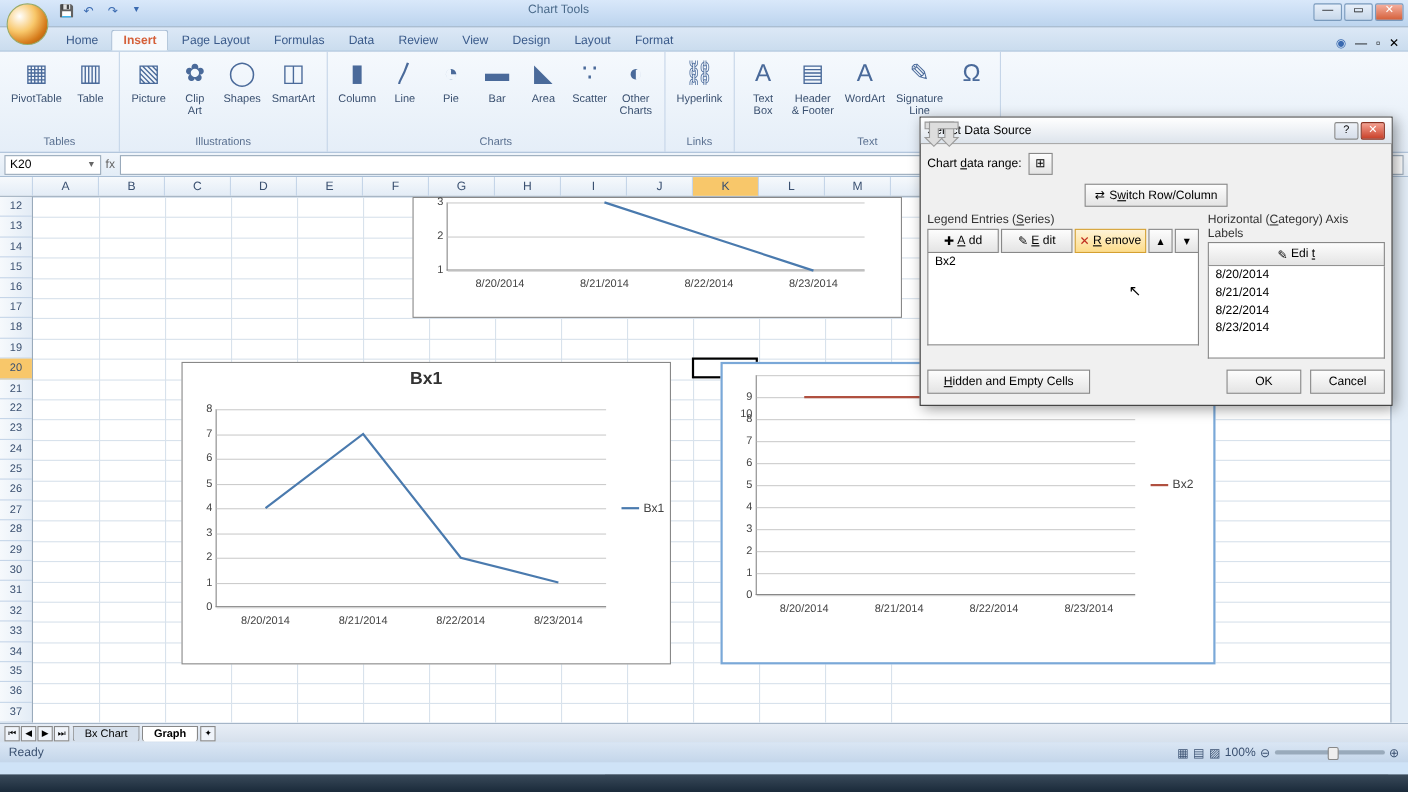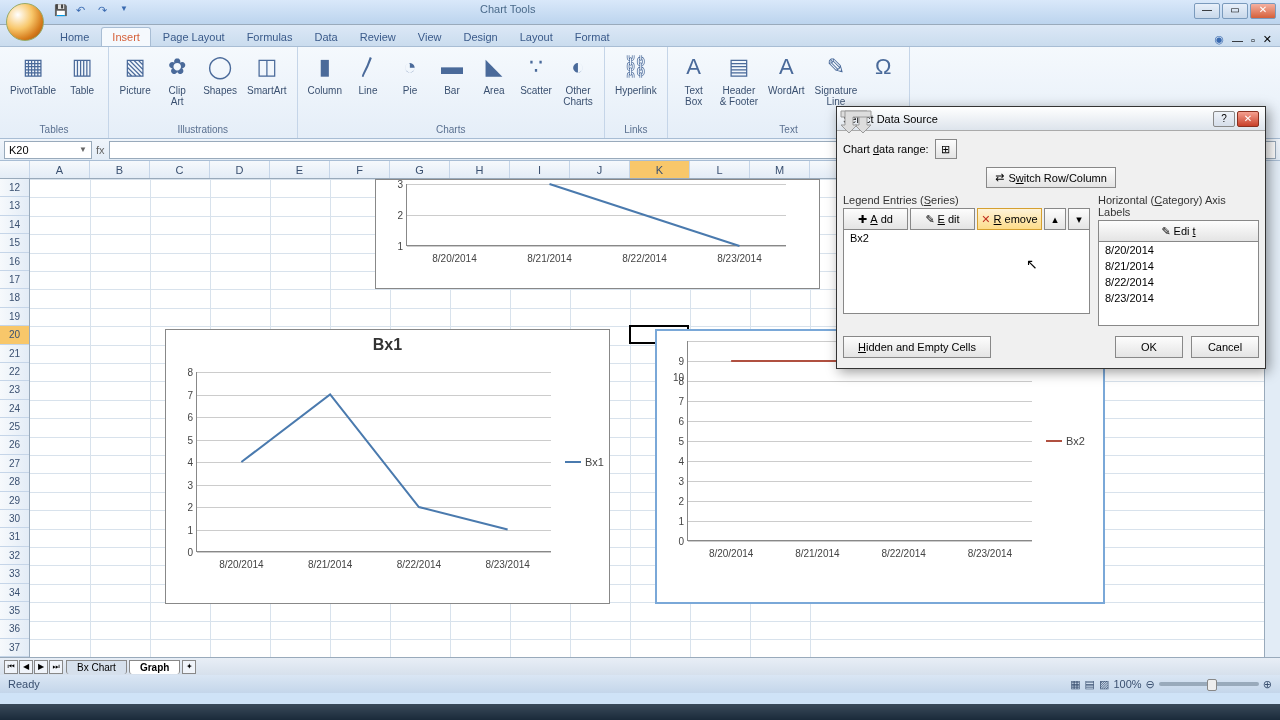--- a/index.html
+++ b/index.html
@@ -8,21 +8,21 @@
 .orb{width:38px;height:38px;position:absolute;left:6px;top:3px;background:radial-gradient(circle at 30% 30%,#fff,#f8c76a 40%,#d57a1a 70%,#8a4a0a);border-radius:50%;border:1px solid #9a6;z-index:10}
 .qat{margin-left:50px;display:flex;gap:6px;align-items:center}
 .qat span{width:16px;height:16px;display:inline-block}
 .title-ctx{position:absolute;left:480px;top:3px;color:#4a6a8a;font-size:11px}
 .title-main{position:absolute;left:640px;top:14px;color:#3a5a7a;font-size:12px;white-space:nowrap}
 .winctrl{position:absolute;right:4px;top:3px;display:flex;gap:2px}
 .winctrl div{width:26px;height:16px;background:linear-gradient(#e8f0fa,#c8d8ea);border:1px solid #7a9abc;border-radius:2px;text-align:center;line-height:12px;font-size:10px}
 .winctrl .close{background:linear-gradient(#f5b0a0,#d5603a);color:#fff}
 .tabs{height:22px;background:linear-gradient(#dce8f6,#cadcee);display:flex;padding-left:50px;align-items:end;gap:2px;border-bottom:1px solid #a8bdd4}
 .tab{padding:3px 10px;color:#3a5a8a;cursor:pointer}
-.tab.active{background:#f5f9fd;border:1px solid #a8bdd4;border-bottom:none;border-radius:3px 3px 0 0;color:#d5603a;font-weight:normal}
+.tab.active{background:#f5f9fd;border:1px solid #a8bdd4;border-bottom:none;border-radius:3px 3px 0 0;color:#d5603a;font-weight:bold}
 .tabright{margin-left:auto;display:flex;gap:8px;padding-right:8px;align-items:center}
 .ribbon{height:92px;background:linear-gradient(#f5f9fd,#e5eef8);display:flex;border-bottom:1px solid #a8bdd4}
 .rgroup{border-right:1px solid #c5d5e8;padding:2px 6px;display:flex;flex-direction:column;justify-content:space-between;align-items:center}
 .rgroup-items{display:flex;gap:2px;align-items:flex-start;flex:1}
 .ritem{display:flex;flex-direction:column;align-items:center;padding:2px 4px;gap:2px;cursor:pointer}
 .ricon{width:32px;height:32px;display:flex;align-items:center;justify-content:center;font-size:22px;color:#4a6a9a}
 .rlabel{font-size:10px;color:#3a5070;text-align:center;line-height:1.1}
 .rgtitle{font-size:10px;color:#5a7090;text-align:center;padding:1px 0}
 .fbar{height:22px;background:linear-gradient(#f0f5fb,#e2ecf6);display:flex;align-items:center;border-bottom:1px solid #a8bdd4;padding:0 4px;gap:4px}
 .namebox{width:88px;height:18px;background:#fff;border:1px solid #9ab;padding:0 4px;display:flex;align-items:center;justify-content:space-between}

